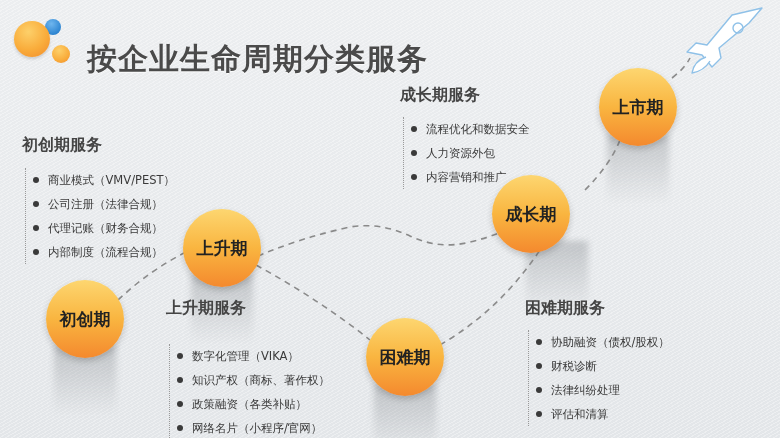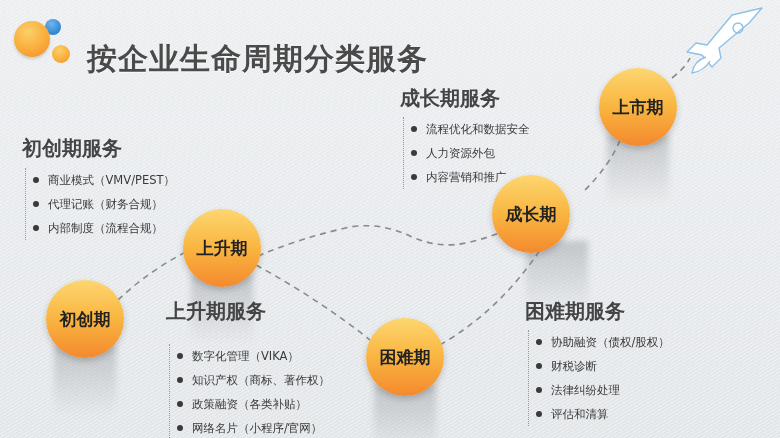--- a/index.html
+++ b/index.html
@@ -15,21 +15,21 @@
   .logo-big { left:14px; top:21px; width:36px; height:36px; border-radius:50%;
     background:radial-gradient(circle at 40% 30%, #fdd06a 0%, #f9ac3b 55%, #f08a2a 100%);
     box-shadow:0 2px 3px rgba(0,0,0,0.15); }
   .logo-blue { left:45px; top:19px; width:16px; height:16px; border-radius:50%;
     background:radial-gradient(circle at 40% 30%, #6fb6ee 0%, #2f86d2 70%, #1f6cb6 100%); }
   .logo-small { left:52px; top:45px; width:18px; height:18px; border-radius:50%;
     background:radial-gradient(circle at 40% 30%, #fdd06a 0%, #f9ac3b 60%, #f08a2a 100%); }
   .title { left:87px; top:18px; font-family:"DejaVu Serif", serif; font-weight:bold;
     font-size:30px; color:#4a4a4a; letter-spacing:1px; text-shadow:0 1px 0 rgba(255,255,255,0.8);margin-top:21px; }
 
-  .section-title { font-family:"DejaVu Serif", serif; font-weight:bold; font-size:20px; color:#444; white-space:nowrap; }
+  .section-title { font-family:"DejaVu Serif", serif; font-weight:bold; font-size:16px; color:#444; white-space:nowrap; }
   .list { border-left:1px dotted #999; padding-left:0; margin:0; list-style:none; }
   .list li { font-size:11.5px; color:#3a3a3a; height:24px; line-height:24px; white-space:nowrap; position:relative; padding-left:22px; }
   .list li::before { content:""; position:absolute; left:7px; top:9px; width:6px; height:6px; border-radius:50%; background:#3a3a3a; }
 
   .ball { width:78px; height:78px; border-radius:50%;
     background:linear-gradient(180deg, #fdd670 0%, #f9b540 50%, #f4892e 100%);
     box-shadow:0 3px 6px rgba(0,0,0,0.18);
     display:flex; align-items:center; justify-content:center; }
   .ball span { font-family:Liberation Mono, monospace; font-weight:bold; font-size:17px; color:#222; }
   .shadow { width:62px; height:70px;
@@ -82,20 +82,21 @@
 <div class="abs ball" style="left:492px;top:175px;">
   <span>成长期</span>
 </div>
 <div class="abs ball" style="left:599px;top:68px;">
   <span>上市期</span>
 </div>
 
 <div class="abs section-title" style="left:22px;top:135px;">初创期服务</div>
 <ul class="abs list" style="left:25px;top:168px;">
   <li>商业模式（VMV/PEST）</li>
+  <li>公司注册（法律合规）</li>
   <li>代理记账（财务合规）</li>
   <li>内部制度（流程合规）</li>
 </ul>
 
 <div class="abs section-title" style="left:400px;top:85px;">成长期服务</div>
 <ul class="abs list" style="left:403px;top:117px;">
   <li>流程优化和数据安全</li>
   <li>人力资源外包</li>
   <li>内容营销和推广</li>
 </ul>

